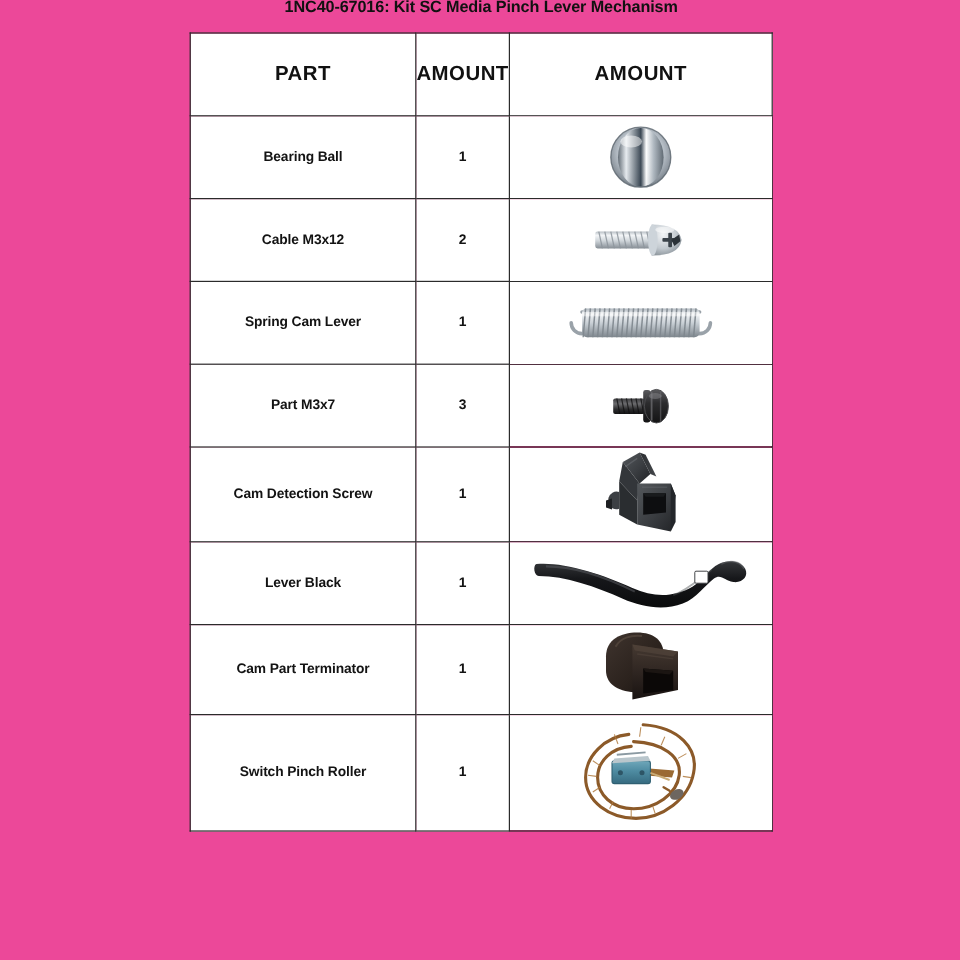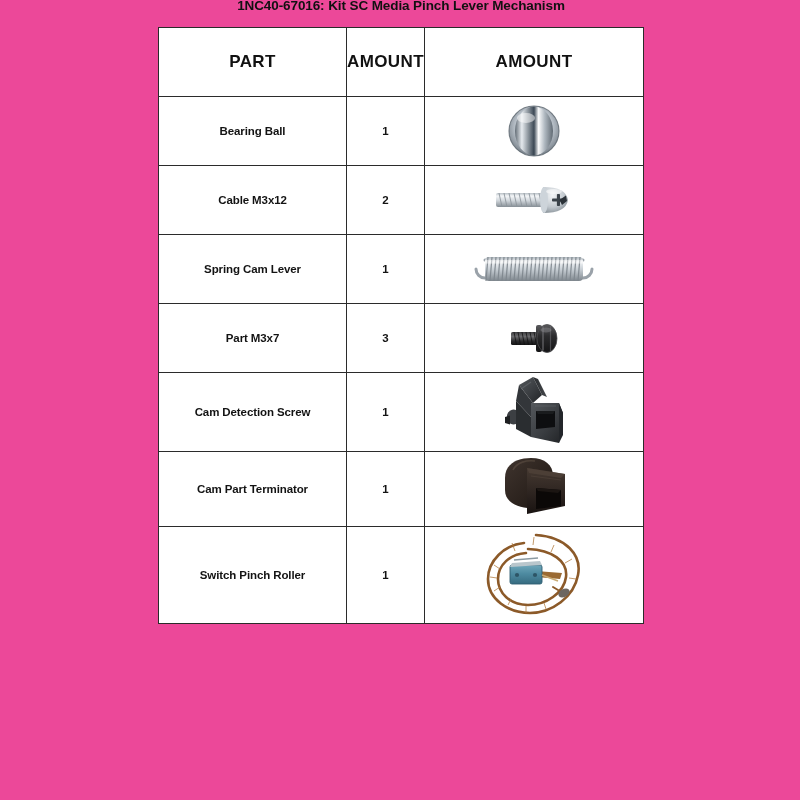--- a/index.html
+++ b/index.html
@@ -296,20 +296,53 @@
               <path d="M39 38 L58 38 L56 41 L41 41 Z" fill="#191b1d"></path>
               <path d="M10 42 a7 7 0 0 1 9 -5 l0 14 a7 7 0 0 1 -9 -4 Z" fill="#3c3f43"></path>
               <path d="M8 44 l5 -1.5 l0 9 l-5 -1.5 Z" fill="#1e2022"></path>
               <path d="M24 16 L34 9" stroke="#6c7075" stroke-width="1.1" opacity="0.55"></path>
               <path d="M38 33 L59 33" stroke="#6a6e73" stroke-width="1" opacity="0.45"></path>
             </svg>
           </div>
         </td>
       </tr>
 
+      <tr class="body-row">
+        <td class="part-name">Lever Black</td>
+        <td class="amount-val">1</td>
+        <td class="pic-cell">
+          <div class="pic-wrap">
+            <svg width="186" height="56" viewBox="0 0 186 56">
+              <defs>
+                <linearGradient id="leverGrad" x1="0" y1="0" x2="0" y2="1">
+                  <stop offset="0%" stop-color="#35373a"></stop>
+                  <stop offset="38%" stop-color="#16171a"></stop>
+                  <stop offset="100%" stop-color="#0a0b0c"></stop>
+                </linearGradient>
+              </defs>
+              <path d="M6 12
+                       C28 10, 60 20, 86 32
+                       C104 40, 120 40, 136 31
+                       C144 26, 150 16, 158 12
+                       C166 8, 176 9, 180 16
+                       C183 22, 178 28, 170 27
+                       C163 26, 160 20, 154 24
+                       C146 30, 140 40, 128 45
+                       C112 51, 94 48, 78 41
+                       C56 31, 30 22, 8 22
+                       C4 22, 3 13, 6 12 Z" fill="url(#leverGrad)"></path>
+              <path d="M14 14 C38 14, 66 24, 88 35" stroke="#55585c" stroke-width="1.8" opacity="0.55" fill="none"></path>
+              <path d="M120 38 C132 34, 142 24, 152 17" stroke="#4c4f53" stroke-width="1.5" opacity="0.45" fill="none"></path>
+              <rect x="138" y="18" width="11" height="10" rx="1" fill="#ffffff"></rect>
+              <rect x="138" y="18" width="11" height="10" rx="1" fill="none" stroke="#3a3c3f" stroke-width="0.8"></rect>
+              <path d="M160 12 C168 8, 176 10, 179 16" stroke="#63666a" stroke-width="1.4" opacity="0.5" fill="none"></path>
+            </svg>
+          </div>
+        </td>
+      </tr>
 
       <tr class="body-row">
         <td class="part-name">Cam Part Terminator</td>
         <td class="amount-val">1</td>
         <td class="pic-cell">
           <div class="pic-wrap">
             <svg width="86" height="74" viewBox="0 0 86 74">
               <defs>
                 <linearGradient id="rubTop" x1="0" y1="0" x2="1" y2="1">
                   <stop offset="0%" stop-color="#3f342e"></stop>

